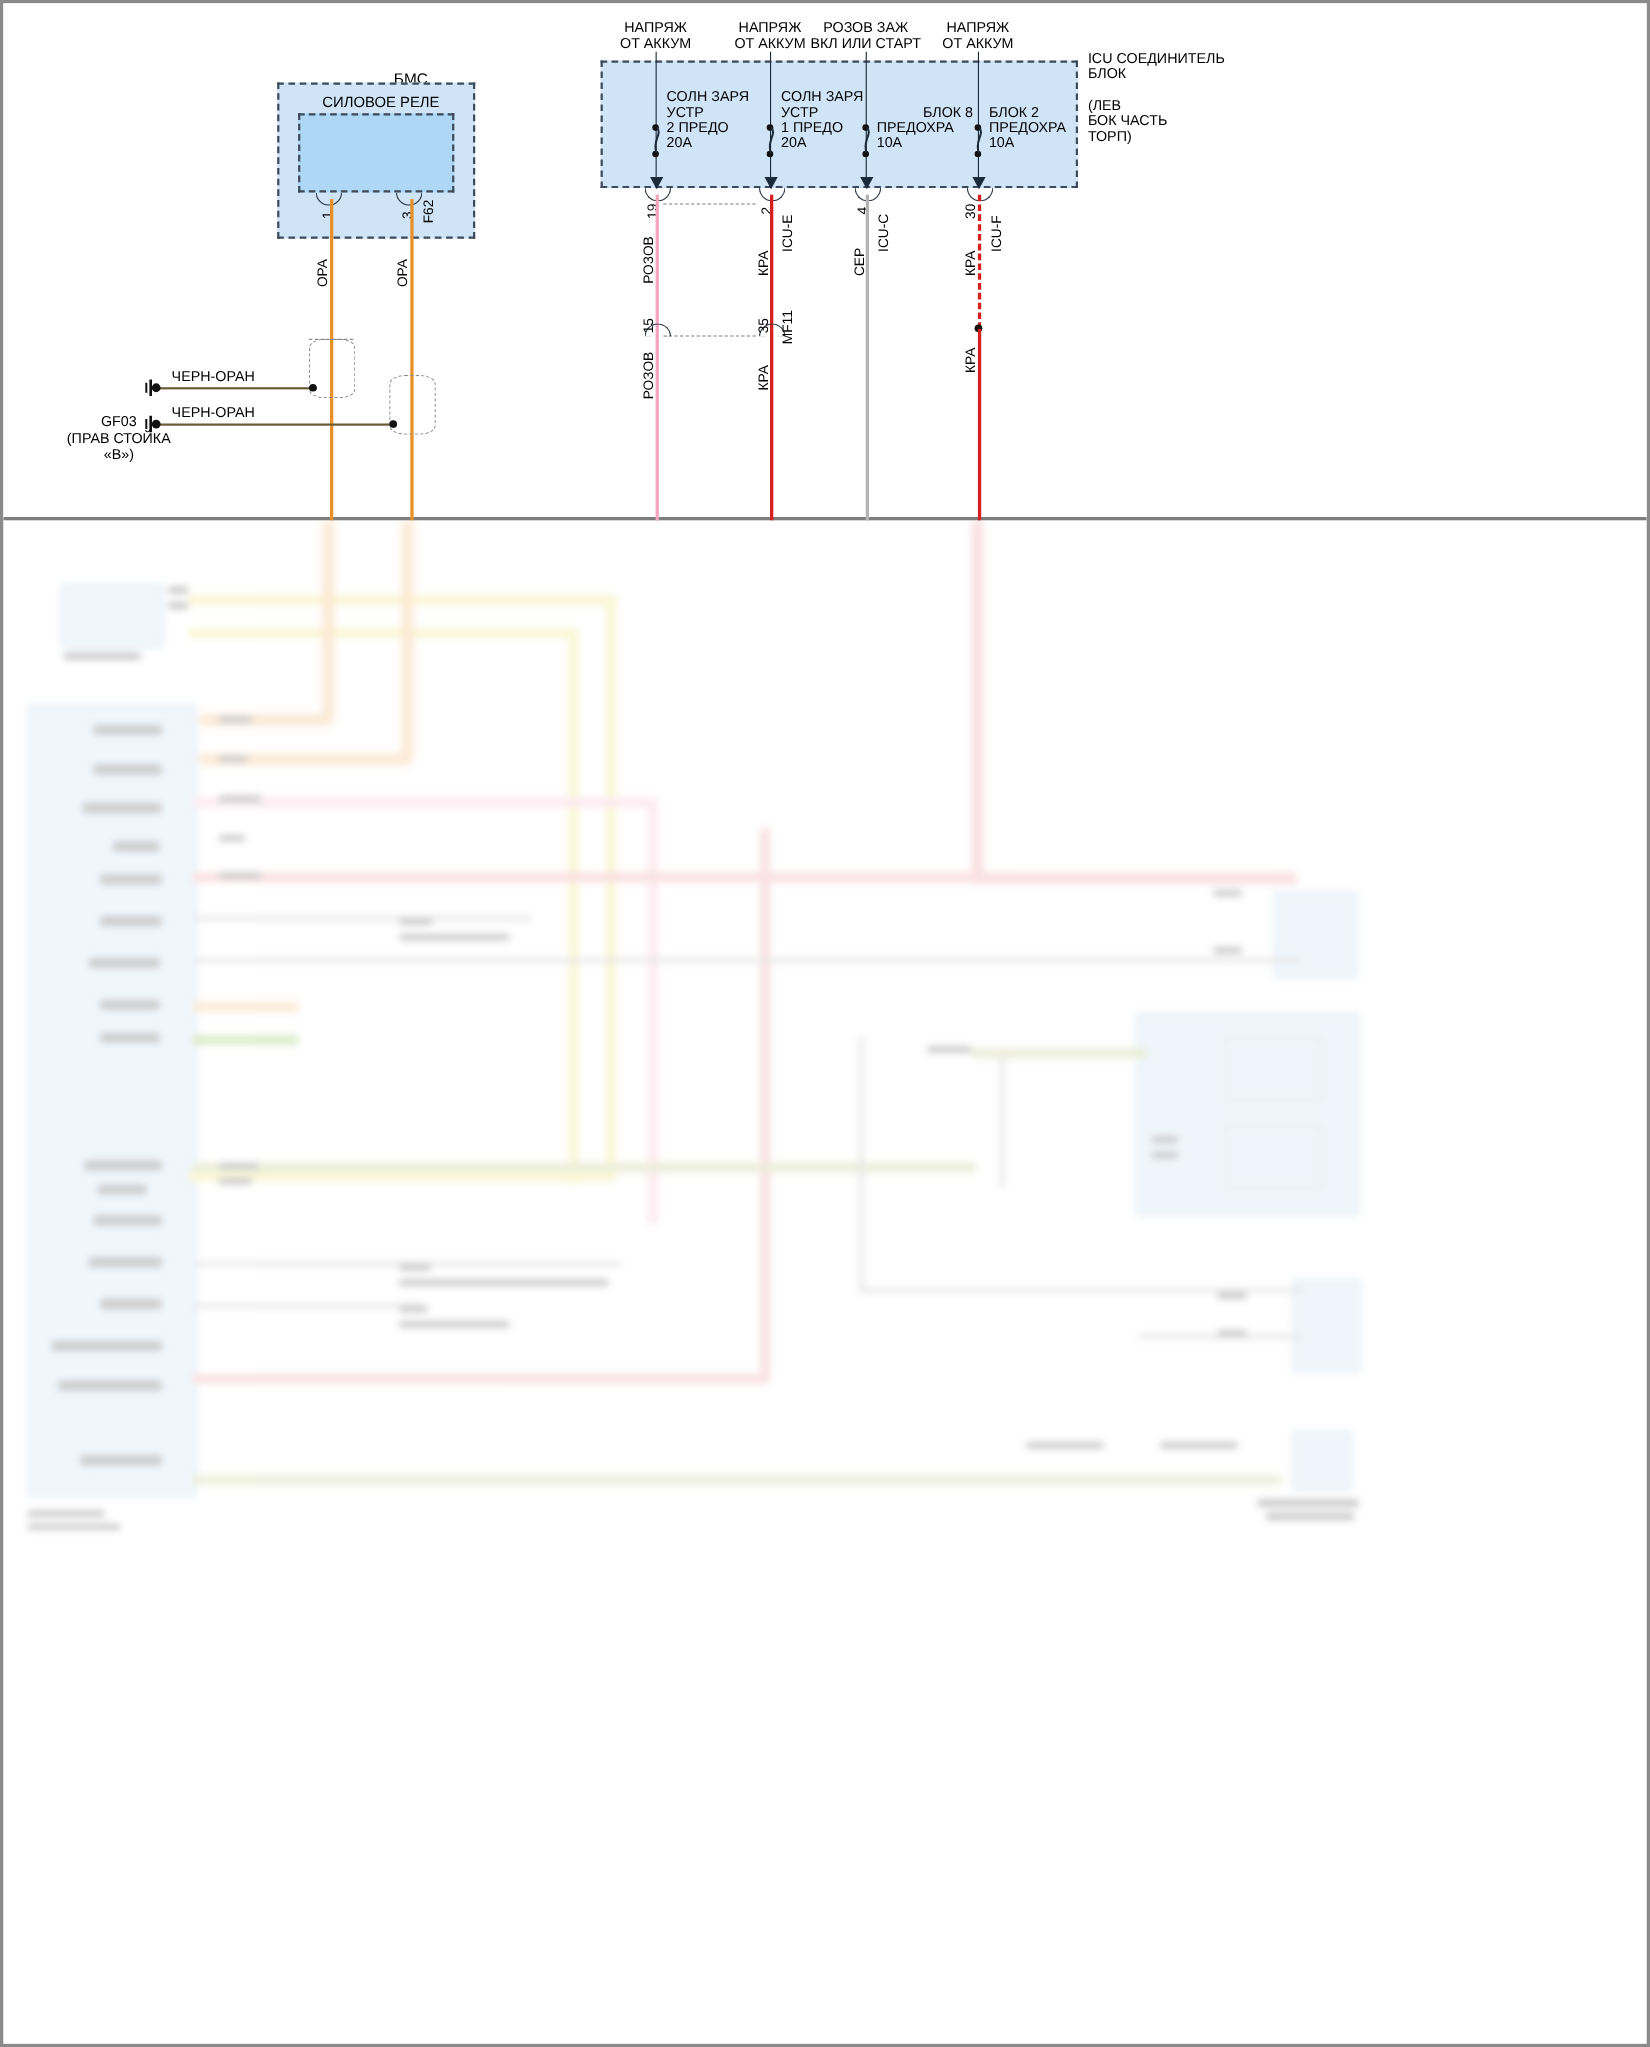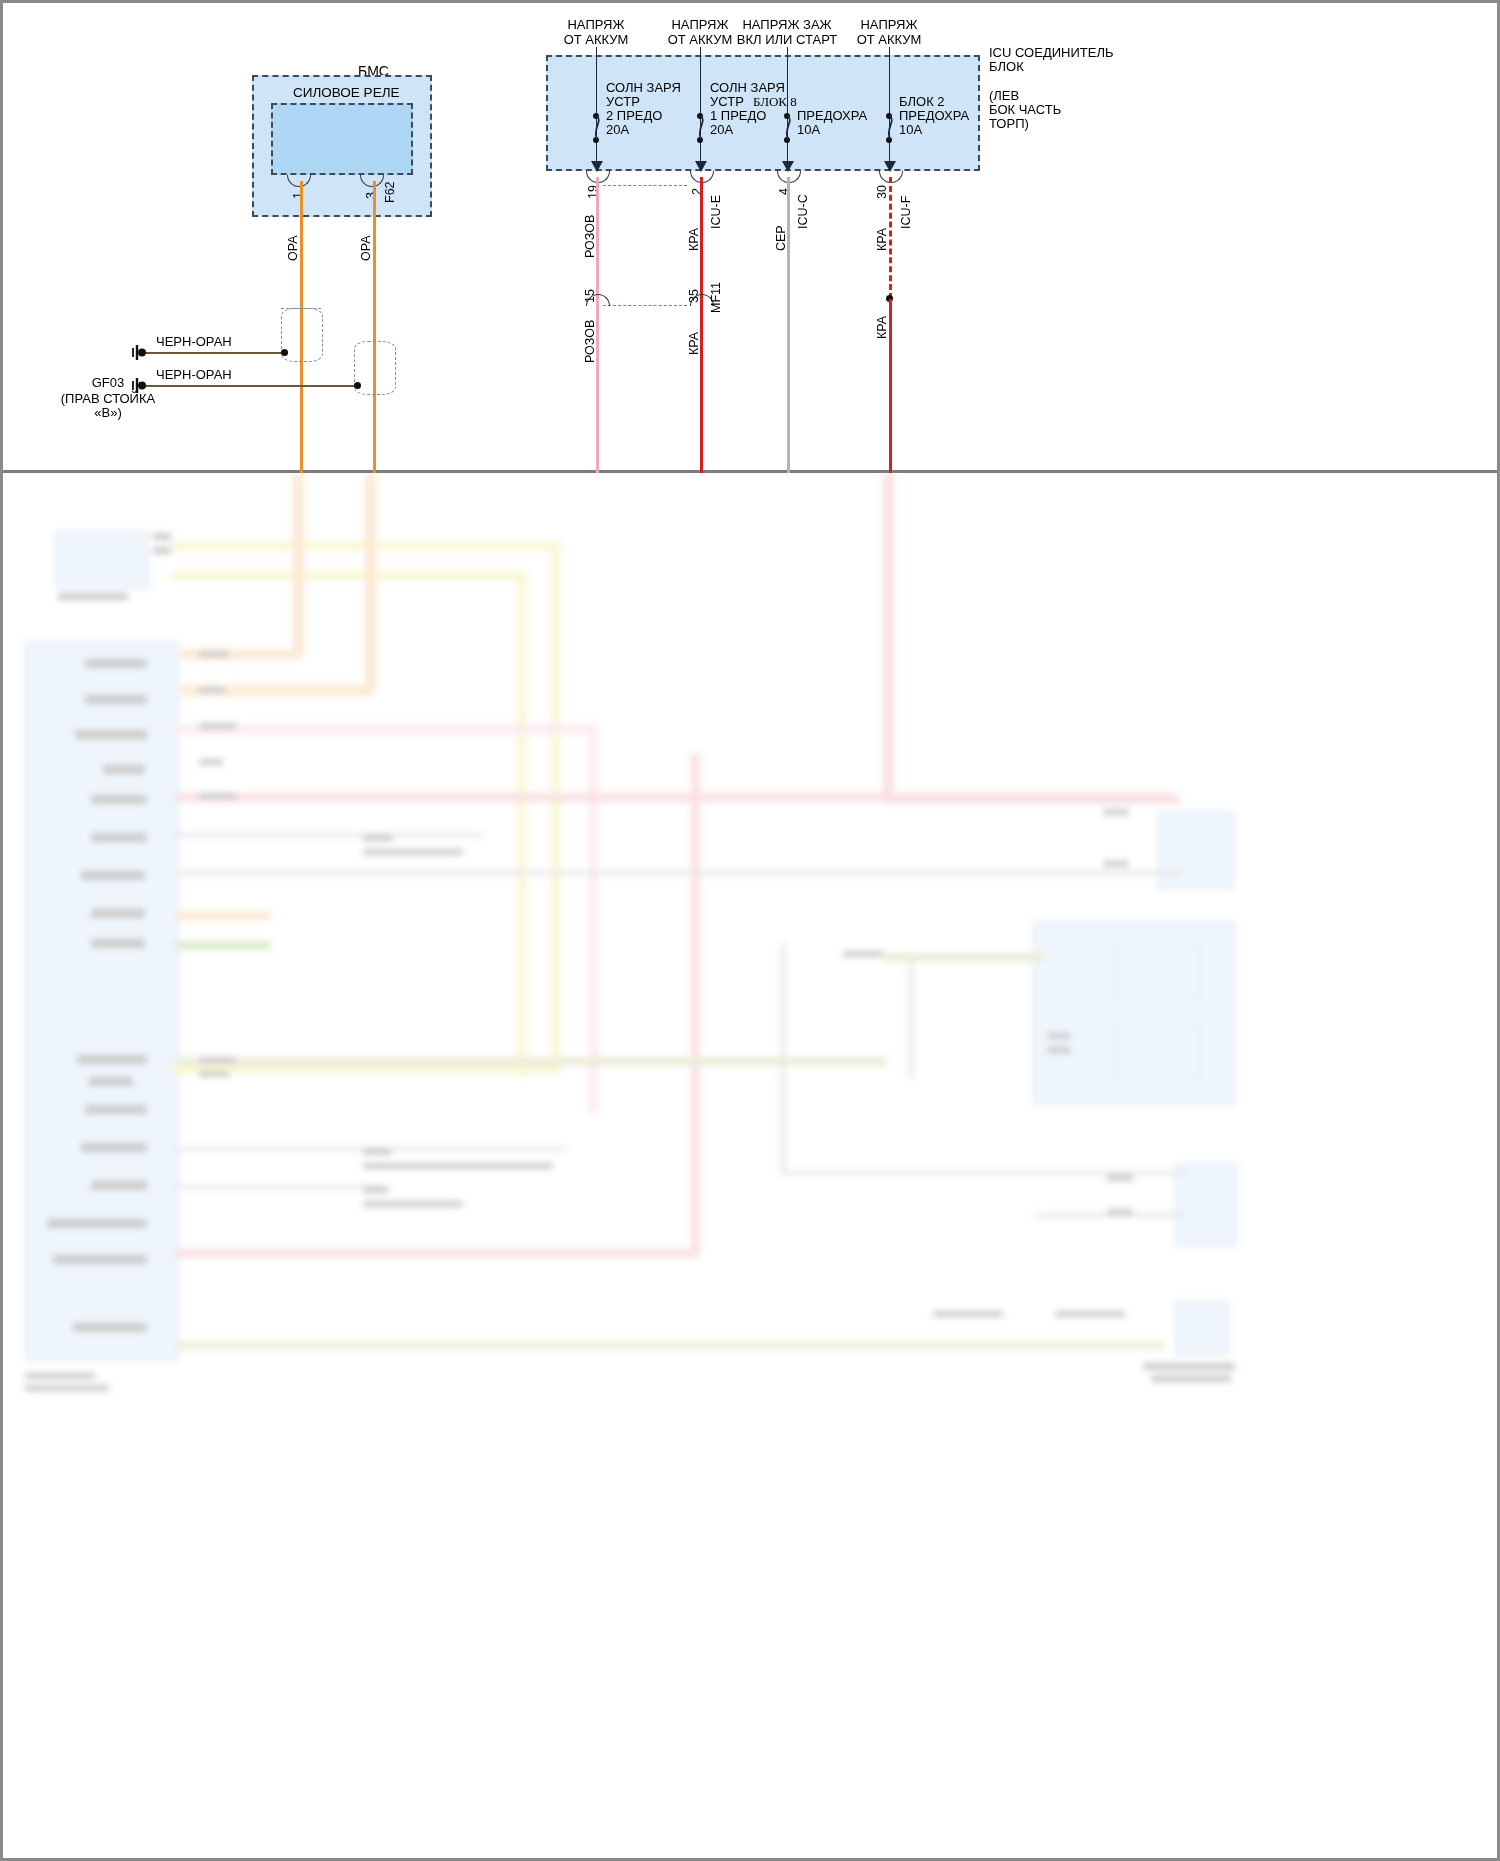--- a/index.html
+++ b/index.html
@@ -225,30 +225,30 @@
     <div class="dot sm" style="left:694px;top:110px;"></div>
     <div class="dot sm" style="left:694px;top:134px;"></div>
     <svg class="fuse" style="left:693px;top:112px;" width="12" height="26" viewBox="0 0 12 26">
       <path d="M5 1 C 11 6, 0 14, 5 24" stroke="#1b2a3a" stroke-width="1.8" fill="none"></path>
     </svg>
     <div class="txt" style="left:707px;top:77px;font-size:13px;">СОЛН ЗАРЯ</div>
     <div class="txt" style="left:707px;top:91px;font-size:13px;">УСТР</div>
     <div class="txt" style="left:707px;top:105px;font-size:13px;">1 ПРЕДО</div>
     <div class="txt" style="left:707px;top:119px;font-size:13px;">20A</div>
 
-    <div class="txt c" style="left:714px;top:14px;width:140px;font-size:13px;">НАПРЯЖ ЗАЖ</div>
+    <div class="txt c" style="left:714px;top:14px;width:140px;font-size:13px;">РОЗОВ ЗАЖ</div>
     <div class="txt c" style="left:714px;top:29px;width:140px;font-size:13px;">ВКЛ ИЛИ СТАРТ</div>
     <div class="wire vline" style="left:784px;top:44px;height:118px;border-color:#1b2a3a;border-left-width:1.8px;"></div>
     <div class="arrow-d" style="left:779px;top:158px;"></div>
     <div class="dot sm" style="left:781px;top:110px;"></div>
     <div class="dot sm" style="left:781px;top:134px;"></div>
     <svg class="fuse" style="left:780px;top:112px;" width="12" height="26" viewBox="0 0 12 26">
       <path d="M5 1 C 11 6, 0 14, 5 24" stroke="#1b2a3a" stroke-width="1.8" fill="none"></path>
     </svg>
-    <div class="txt" style="left:750px;top:91px;font-size:13px;font-family:Liberation Serif, serif;">БЛОК 8</div>
+    <div class="txt" style="left:836px;top:91px;font-size:13px;">БЛОК 8</div>
     <div class="txt" style="left:794px;top:105px;font-size:13px;">ПРЕДОХРА</div>
     <div class="txt" style="left:794px;top:119px;font-size:13px;">10A</div>
 
     <div class="txt c" style="left:826px;top:14px;width:120px;font-size:13px;">НАПРЯЖ</div>
     <div class="txt c" style="left:826px;top:29px;width:120px;font-size:13px;">ОТ АККУМ</div>
     <div class="wire vline" style="left:886px;top:44px;height:118px;border-color:#1b2a3a;border-left-width:1.8px;"></div>
     <div class="arrow-d" style="left:881px;top:158px;"></div>
     <div class="dot sm" style="left:883px;top:110px;"></div>
     <div class="dot sm" style="left:883px;top:134px;"></div>
     <svg class="fuse" style="left:882px;top:112px;" width="12" height="26" viewBox="0 0 12 26">

